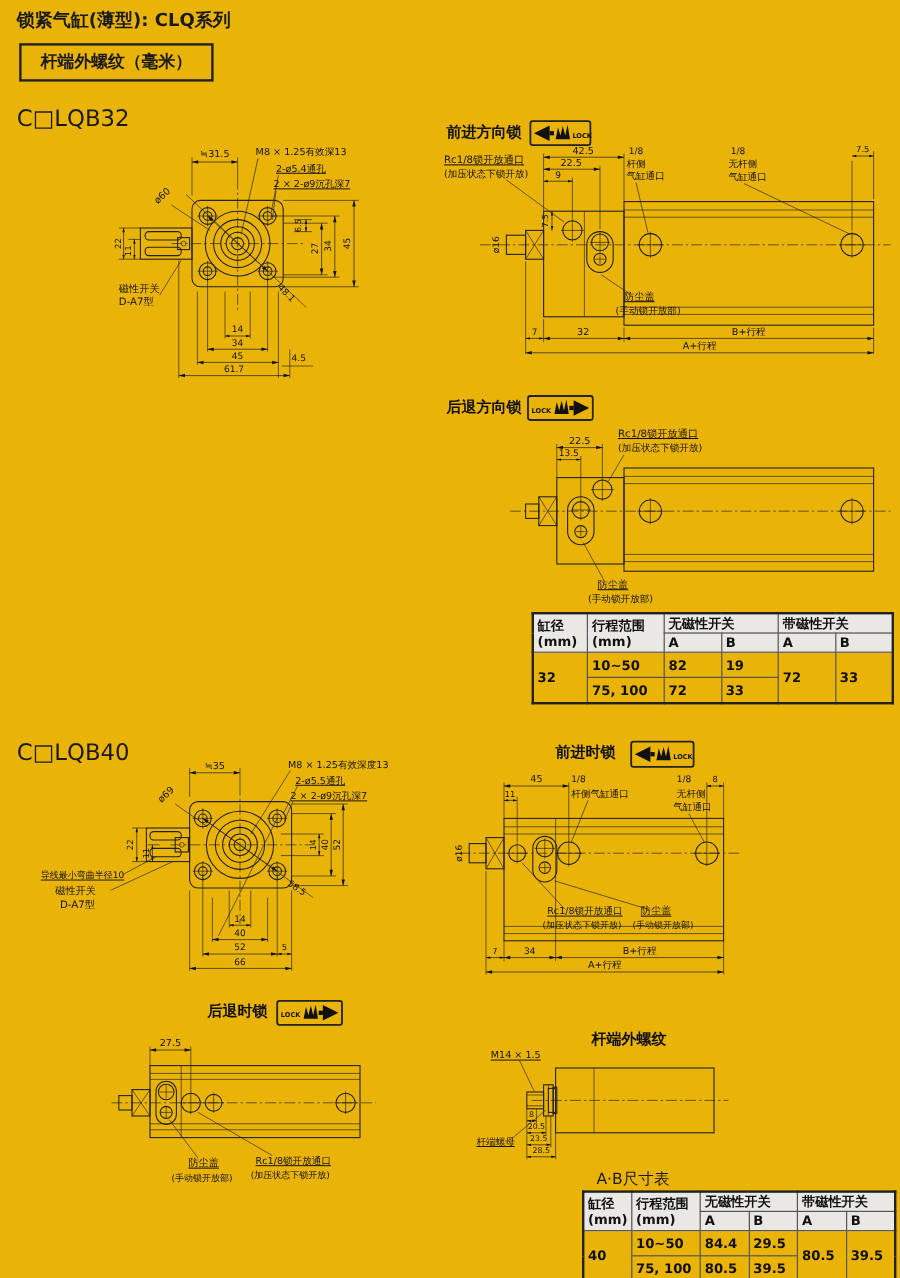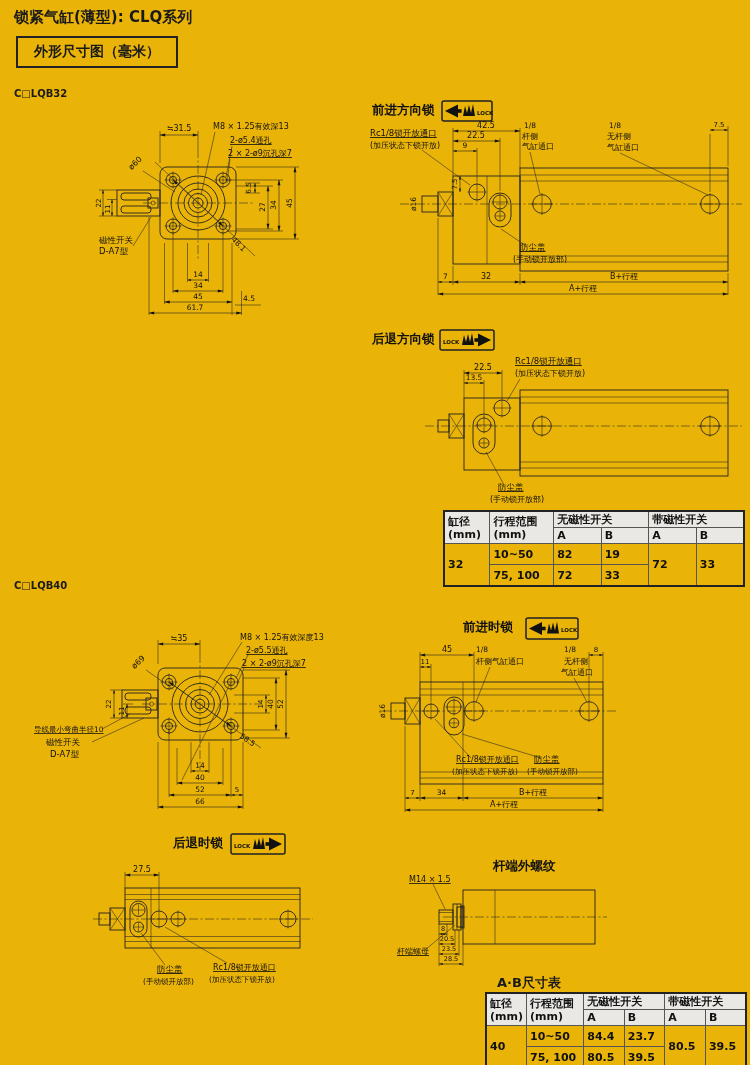--- a/index.html
+++ b/index.html
@@ -1,39 +1,39 @@
 <!DOCTYPE html>
 <html><head>
 <meta charset="utf-8">
 <style>
   html,body{margin:0;padding:0;background:#fff}
   #page{position:relative;width:750px;height:1065px;background:#eab308;overflow:hidden;
         font-family:"DejaVu Sans","Liberation Sans",sans-serif;color:#1a1a1a}
   .abs{position:absolute}
   .main-title{font-size:15px;font-weight:bold}
   .dim-box{border:2px solid #222;padding:5px 16px;font-size:14px;font-weight:bold}
-  .sec-head{font-size:10px;font-weight:bold}
+  .sec-head{font-size:19px;font-weight:normal}
   svg{display:block}
   svg line,svg rect,svg circle,svg path,svg polyline,svg polygon{stroke:#222;stroke-width:.9;fill:none}
   svg .fl{fill:#111;stroke:none}
   svg .thin{stroke-width:.55}
   svg .cl{stroke-dasharray:9 2.5 2 2.5;stroke-width:.55}
   svg .dim{stroke-width:.6}
   svg text{fill:#111;stroke:none;font-family:"DejaVu Sans","Liberation Sans",sans-serif}
   .t65{font-size:6.5px}.t7{font-size:7px}.t75{font-size:7.5px}.t8{font-size:8px}.t85{font-size:8.5px}
   .ttl{font-size:12.5px;font-weight:bold}
   .lk{font-size:5.5px;font-weight:bold}
   .ul{text-decoration:underline}
   .mid{text-anchor:middle}
   table.spec{border-collapse:collapse;font-size:11px;font-weight:bold;text-align:left;color:#111;
              border:2px solid #222;border-top-width:2.5px;border-bottom-width:2.5px}
   table.spec th,table.spec td{border:1px solid #555;padding:1px 3px;line-height:1.2}
   table.spec thead th{background:#e9e8e4}
   table.spec td{height:18px}
-  .tbl-title{font-size:13px;font-weight:bold}
+  .tbl-title{font-size:13px;font-weight:normal}
 </style>
 </head>
 <body>
 
 <svg width="0" height="0" style="position:absolute" aria-hidden="true">
   <defs>
     <marker id="ar" viewBox="0 0 10 6" refX="9.2" refY="3" markerWidth="10" markerHeight="6" orient="auto-start-reverse">
       <path class="fl" d="M0.6,0.6 L9.4,3 L0.6,5.4 Z"></path>
     </marker>
     <marker id="ar2" viewBox="0 0 10 6" refX="9.2" refY="3" markerWidth="7" markerHeight="4.2" orient="auto-start-reverse">
@@ -59,21 +59,21 @@
         <circle r="7"></circle>
         <line x1="-8.5" x2="8.5" y1="0" y2="0" class="thin"></line>
         <line x1="0" x2="0" y1="-8.5" y2="8.5" class="thin"></line>
       </g>
   </defs>
 </svg>
 
 <div id="page">
 
   <div class="abs main-title" style="left:14px;top:8px">锁紧气缸(薄型): CLQ系列</div>
-  <div class="abs dim-box" style="left:16px;top:36px">外形尺寸图（毫米）</div>
+  <div class="abs dim-box" style="left:16px;top:36px">杆端外螺纹（毫米）</div>
   <div class="abs sec-head" style="left:14px;top:88px">C□LQB32</div>
 
   <svg class="abs" style="left:85px;top:103px" width="285" height="220" viewBox="0 0 285 220">
     <g>
       <rect x="75" y="64" width="76" height="72" rx="7"></rect>
       <circle cx="113" cy="100" r="27"></circle>
         <circle cx="113" cy="100" r="20"></circle>
       <circle cx="113" cy="100" r="14"></circle>
         <circle cx="113" cy="100" r="9.5"></circle>
         <circle cx="113" cy="100" r="5"></circle>
@@ -320,21 +320,21 @@
         </tr>
         <tr>
           <td>75, 100</td>
           <td>72</td>
           <td>33</td>
         </tr>
       </tbody>
     </table>
   </div>
 
-  <div class="abs sec-head" style="left:14px;top:580px">C□LQB40</div>
+  <div class="abs sec-head" style="left:14px;top:616px">C□LQB40</div>
 
   <svg class="abs" style="left:30px;top:618px" width="360" height="208" viewBox="0 0 360 208">
     <g>
       <rect x="128" y="50" width="85" height="72" rx="7"></rect>
       <circle cx="170" cy="86" r="28"></circle>
         <circle cx="170" cy="86" r="20.5"></circle>
       <circle cx="170" cy="86" r="14.5"></circle>
         <circle cx="170" cy="86" r="9"></circle>
         <circle cx="170" cy="86" r="4.8"></circle>
       <line x1="112" y1="86" x2="232" y2="86" class="cl"></line>
@@ -598,21 +598,21 @@
           <th>B</th>
           <th>A</th>
           <th>B</th>
         </tr>
       </thead>
       <tbody>
         <tr>
           <td rowspan="2">40</td>
           <td>10~50</td>
           <td>84.4</td>
-          <td>23.7</td>
+          <td>29.5</td>
           <td rowspan="2">80.5</td>
           <td rowspan="2">39.5</td>
         </tr>
         <tr>
           <td>75, 100</td>
           <td>80.5</td>
           <td>39.5</td>
         </tr>
       </tbody>
     </table>

